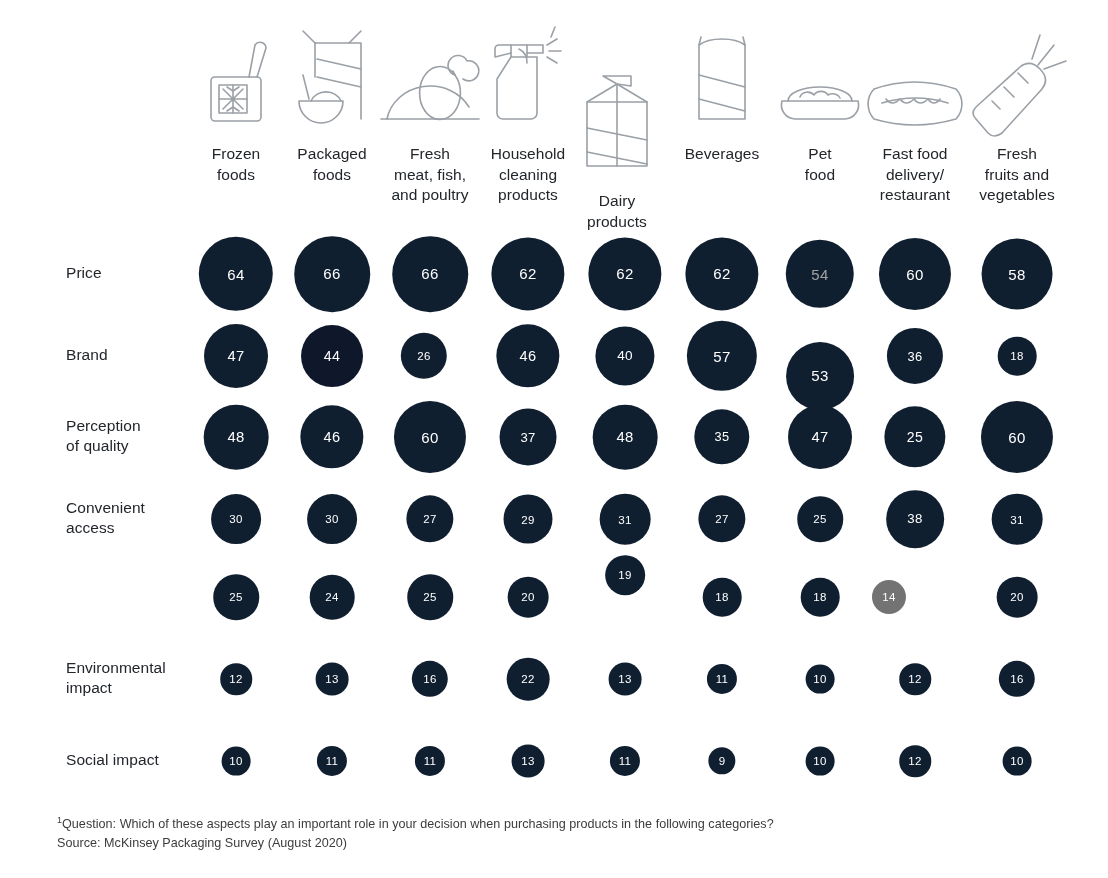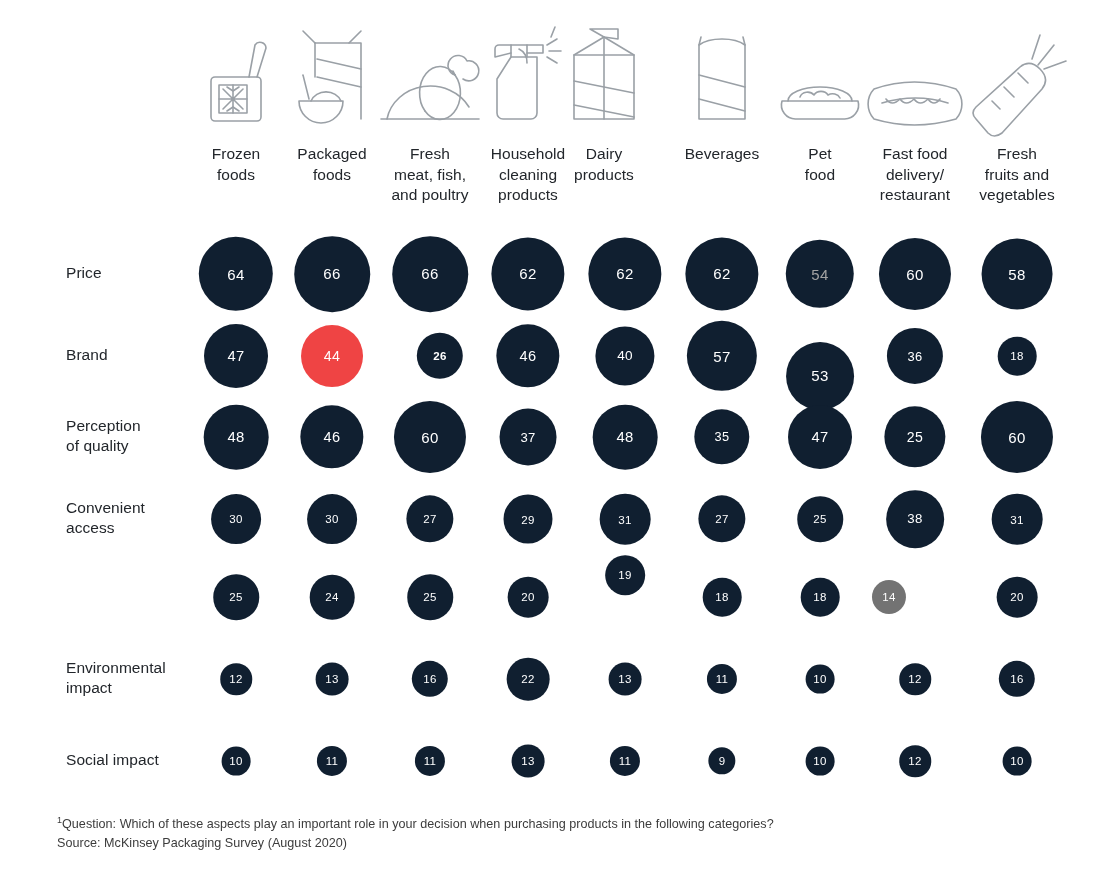--- a/index.html
+++ b/index.html
@@ -146,21 +146,21 @@
             <path d="M30 34 a14 14 0 0 1 8 14"></path>
             <path d="M58 30 l10 -6 M60 36 l12 0 M58 42 l10 6 M62 22 l4 -10"></path>
           </svg>
         </div>
         <div class="col-head">
           <div>Household</div>
           <div>cleaning</div>
           <div>products</div>
         </div>
       </div>
-      <div class="col" style="left: 354px; width: 120px;">
+      <div class="col" style="left: 367px; width: 120px; margin-top: 47px;">
         <div class="icon-cell">
           <svg width="80" height="110" viewBox="0 0 80 110" fill="none" stroke="#9aa0a6" stroke-width="1.6" stroke-linecap="round" stroke-linejoin="round">
             <path d="M10 40 l30 -18 l30 18 v64 h-60 z"></path>
             <path d="M10 40 h60"></path>
             <path d="M40 22 v82"></path>
             <path d="M26 14 h28 v10 l-14 -2 z"></path>
             <path d="M10 66 l60 12 M10 90 l60 12"></path>
           </svg>
         </div>
         <div class="col-head">
@@ -252,22 +252,22 @@
     <div class="bubble" style="width: 74.4px; height: 74.4px; left: 236px; top: 274px; background: rgb(16, 31, 48); color: rgb(255, 255, 255); font-size: 15px;">64</div>
     <div class="bubble" style="width: 75.5287px; height: 75.5287px; left: 332px; top: 274px; background: rgb(16, 31, 48); color: rgb(255, 255, 255); font-size: 15px;">66</div>
     <div class="bubble" style="width: 75.5287px; height: 75.5287px; left: 430px; top: 274px; background: rgb(16, 31, 48); color: rgb(255, 255, 255); font-size: 15px;">66</div>
     <div class="bubble" style="width: 73.2535px; height: 73.2535px; left: 528px; top: 274px; background: rgb(16, 31, 48); color: rgb(255, 255, 255); font-size: 15px;">62</div>
     <div class="bubble" style="width: 73.2535px; height: 73.2535px; left: 625px; top: 274px; background: rgb(16, 31, 48); color: rgb(255, 255, 255); font-size: 15px;">62</div>
     <div class="bubble" style="width: 73.2535px; height: 73.2535px; left: 722px; top: 274px; background: rgb(16, 31, 48); color: rgb(255, 255, 255); font-size: 15px;">62</div>
     <div class="bubble" style="width: 68.4711px; height: 68.4711px; left: 820px; top: 274px; background: rgb(16, 31, 48); color: #a3a3a3; font-size: 15px;">54</div>
     <div class="bubble" style="width: 72.0883px; height: 72.0883px; left: 915px; top: 274px; background: rgb(16, 31, 48); color: rgb(255, 255, 255); font-size: 15px;">60</div>
     <div class="bubble" style="width: 70.9035px; height: 70.9035px; left: 1017px; top: 274px; background: rgb(16, 31, 48); color: rgb(255, 255, 255); font-size: 15px;">58</div>
     <div class="bubble" style="width: 63.9865px; height: 63.9865px; left: 236px; top: 356px; background: rgb(16, 31, 48); color: rgb(255, 255, 255); font-size: 14.7169px;">47</div>
-    <div class="bubble" style="width: 61.9626px; height: 61.9626px; left: 332px; top: 356px; background: #ef4444; color: rgb(255, 255, 255); font-size: 14.2514px;">44</div>
-    <div class="bubble" style="width: 46.4011px; height: 46.4011px; left: 440px; top: 356px; background: rgb(16, 31, 48); color: rgb(255, 255, 255); font-size: 11.5px; font-weight: bold;">26</div>
+    <div class="bubble" style="width: 61.9626px; height: 61.9626px; left: 332px; top: 356px; background: #0f172a; color: rgb(255, 255, 255); font-size: 14.2514px;">44</div>
+    <div class="bubble" style="width: 46.4011px; height: 46.4011px; left: 424px; top: 356px; background: rgb(16, 31, 48); color: rgb(255, 255, 255); font-size: 11.5px;">26</div>
     <div class="bubble" style="width: 63.3192px; height: 63.3192px; left: 528px; top: 356px; background: rgb(16, 31, 48); color: rgb(255, 255, 255); font-size: 14.5634px;">46</div>
     <div class="bubble" style="width: 59.1535px; height: 59.1535px; left: 625px; top: 356px; background: rgb(16, 31, 48); color: rgb(255, 255, 255); font-size: 13.6053px;">40</div>
     <div class="bubble" style="width: 70.3035px; height: 70.3035px; left: 722px; top: 356px; background: rgb(16, 31, 48); color: rgb(255, 255, 255); font-size: 15px;">57</div>
     <div class="bubble" style="width: 67.849px; height: 67.849px; left: 820px; top: 376px; background: rgb(16, 31, 48); color: rgb(255, 255, 255); font-size: 15px;">53</div>
     <div class="bubble" style="width: 56.2px; height: 56.2px; left: 915px; top: 356px; background: rgb(16, 31, 48); color: rgb(255, 255, 255); font-size: 12.926px;">36</div>
     <div class="bubble" style="width: 38.608px; height: 38.608px; left: 1017px; top: 356px; background: rgb(16, 31, 48); color: rgb(255, 255, 255); font-size: 11.5px;">18</div>
     <div class="bubble" style="width: 64.6466px; height: 64.6466px; left: 236px; top: 437px; background: rgb(16, 31, 48); color: rgb(255, 255, 255); font-size: 14.8687px;">48</div>
     <div class="bubble" style="width: 63.3192px; height: 63.3192px; left: 332px; top: 437px; background: rgb(16, 31, 48); color: rgb(255, 255, 255); font-size: 14.5634px;">46</div>
     <div class="bubble" style="width: 72.0883px; height: 72.0883px; left: 430px; top: 437px; background: rgb(16, 31, 48); color: rgb(255, 255, 255); font-size: 15px;">60</div>
     <div class="bubble" style="width: 56.9531px; height: 56.9531px; left: 528px; top: 437px; background: rgb(16, 31, 48); color: rgb(255, 255, 255); font-size: 13.0992px;">37</div>

